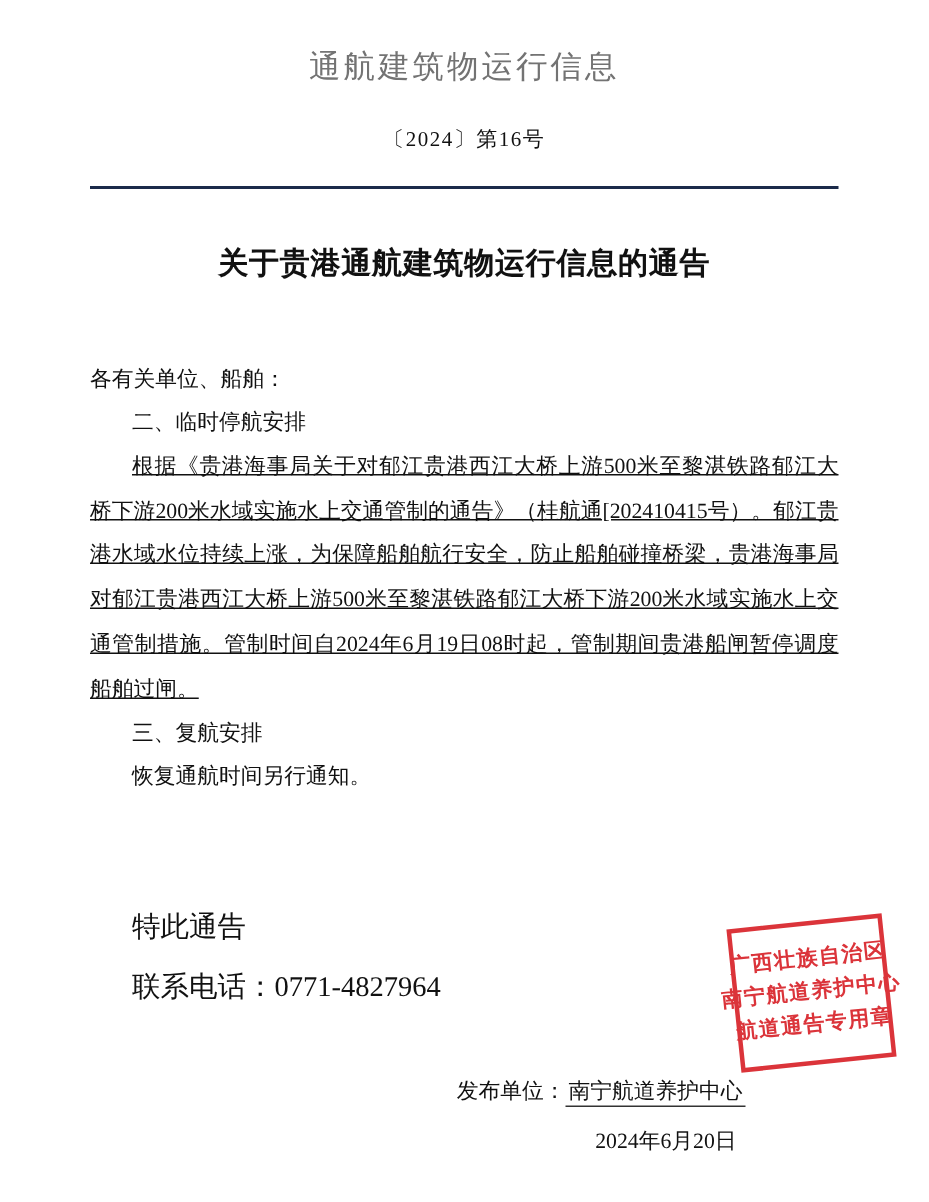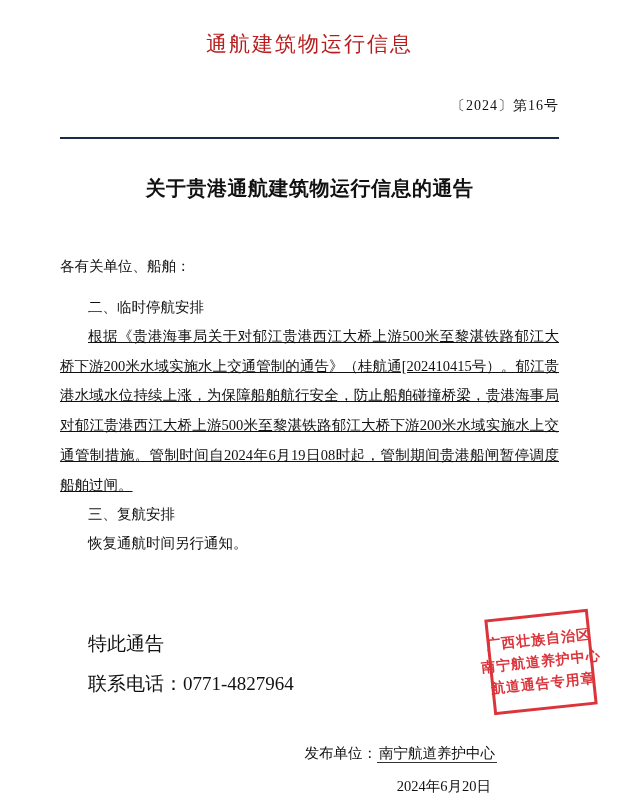--- a/index.html
+++ b/index.html
@@ -21,26 +21,26 @@
     height: 801px;
     box-sizing: border-box;
     padding: 0 60px;
   }
   .doc-header {
     text-align: center;
     font-size: 21px;
     letter-spacing: 2px;
     padding-top: 30px;
     font-weight: normal;
-    color: #b91c1c;
+    color: #737373;
   }
   .doc-number {
-    text-align: right;
+    text-align: center;
     font-size: 14px;
-    margin-top: 39px;
+    margin-top: 26px;
     letter-spacing: 1px;
     color: #111;
   }
   .rule {
     margin-top: 22px;
     height: 2px;
     background: #1b2a4a;
   }
   .doc-title {
     text-align: center;
@@ -50,21 +50,21 @@
     letter-spacing: 0.5px;
     color: #111;
   }
   .body-block {
     margin-top: 50px;
     font-size: 14.5px;
     line-height: 2.0;
     color: #111;
   }
   .salutation {
-    margin: 0 0 12px 0;
+    margin: 0 0 0 0;
   }
   .indent1 {
     text-indent: 28px;
     margin: 0;
   }
   .indent2 {
     text-indent: 28px;
     margin: 0;
   }
   .para {

